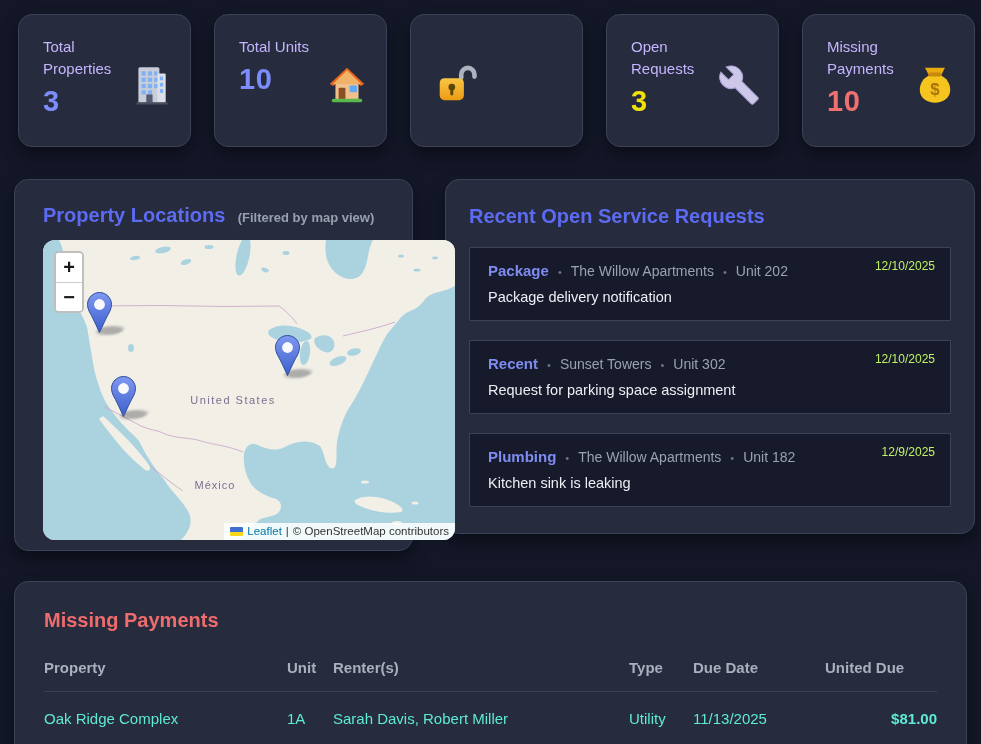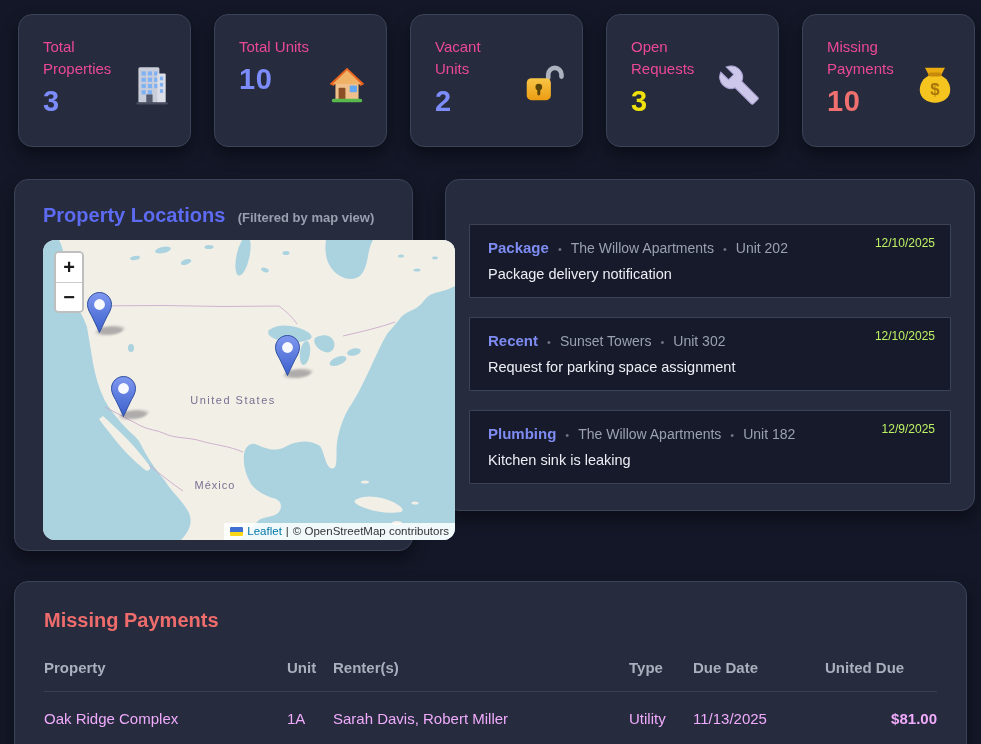--- a/index.html
+++ b/index.html
@@ -19,21 +19,21 @@
     flex:1; height:133px;
     background:#262b3e;
     border:1px solid #3c4257;
     border-radius:14px;
     box-shadow:0 8px 16px rgba(0,0,0,.4);
     padding:21px 18px 18px 24px;
     display:flex; justify-content:space-between; align-items:stretch;
   }
   .stat-left { display:flex; flex-direction:column; }
   .stat-label {
-    color:#ec4899; font-size:15px; line-height:1.45; width:82px;
+    color:#c4b5fd; font-size:15px; line-height:1.45; width:82px;
   }
   .stat-value { font-size:29px; font-weight:bold; margin-top:5px; letter-spacing:.5px; }
   .v-blue { color:#7c8cfa; }
   .v-yellow { color:#f0e10a; }
   .v-red { color:#f07070; }
   .stat-icon { align-self:center; width:42px; height:42px; flex:0 0 auto; margin-top:6px; }
 
   
   .mid-row {
     display:flex; gap:32px; align-items:flex-start;
@@ -109,21 +109,21 @@
   .req-desc { margin-top:10px; font-size:14.5px; color:#eceef3; }
 
   
   .payments-panel { margin:30px 14px 0 14px; padding:27px 29px 20px 29px; }
   .payments-table { width:100%; border-collapse:collapse; margin-top:15px; }
   .payments-table th {
     text-align:left; font-size:15px; font-weight:bold; color:#a9afbc;
     padding:12px 0 15px 0; border-bottom:1px solid #3a4052;
   }
   .payments-table td {
-    font-size:15px; padding:18px 0; border-bottom:1px solid #3a4052; color:#f0abfc;
+    font-size:15px; padding:18px 0; border-bottom:1px solid #3a4052; color:#5eead4;
   }
   .col-right { text-align:right; }
   .cell-link { color:#7c8cfa; cursor:pointer; }
   .cell-date { color:#ee6c6c; }
   .cell-amount { font-weight:bold; color:#ffffff; }
 </style>
 </head>
 <body>
 
 <div class="stats-row">
@@ -176,24 +176,20 @@
       <rect x="9" y="16" width="22" height="18" fill="#f0c08c"></rect>
       <path d="M3.5 19 L20 3.5 L36.5 19 L33 21 L20 8.5 L7 21 Z" fill="#e8641f"></path>
       <path d="M20 6 L33.5 19 L6.5 19 Z" fill="#efb267"></path>
       <rect x="12" y="22.5" width="6.5" height="11.5" rx="1" fill="#8a4f24"></rect>
       <rect x="22.5" y="20.5" width="7" height="6.5" rx="1" fill="#63a8f0"></rect>
       <rect x="5.5" y="33" width="29" height="3.5" rx="1.75" fill="#59b94c"></rect>
     </svg>
   </div>
 
   <div class="stat-card">
-    <div class="stat-left">
-      <div class="stat-label">Vacant Units</div>
-      <div class="stat-value v-blue">2</div>
-    </div>
     <svg class="stat-icon" viewBox="0 0 40 40">
       <path d="M25 13 V10 a6.3 6.3 0 0 1 12.6 0 V12" fill="none" stroke="#aeb2bf" stroke-width="4.4" stroke-linecap="round"></path>
       <rect x="4.5" y="13.5" width="23" height="21" rx="4.5" fill="url(#goldGrad)"></rect>
       <circle cx="16" cy="22" r="3.2" fill="#5c4508"></circle>
       <rect x="14.6" y="23.5" width="2.8" height="6.5" rx="1.4" fill="#5c4508"></rect>
     </svg>
   </div>
 
   <div class="stat-card">
     <div class="stat-left">
@@ -313,20 +309,21 @@
       <div class="attribution">
         <span class="ua-flag"></span>
         <span class="leaflet-link">Leaflet</span>
         <span class="attr-sep">|</span>
         <span>© OpenStreetMap contributors</span>
       </div>
     </div>
   </section>
 
   <section class="panel requests-panel">
+    <div class="panel-title t-blue">Recent Open Service Requests</div>
     <div class="request-list">
 
       <div class="request-card">
         <div class="req-head">
           <span class="req-category">Package</span>
           <span class="req-dot">•</span>
           <span class="req-meta">The Willow Apartments</span>
           <span class="req-dot">•</span>
           <span class="req-meta">Unit 202</span>
         </div>

